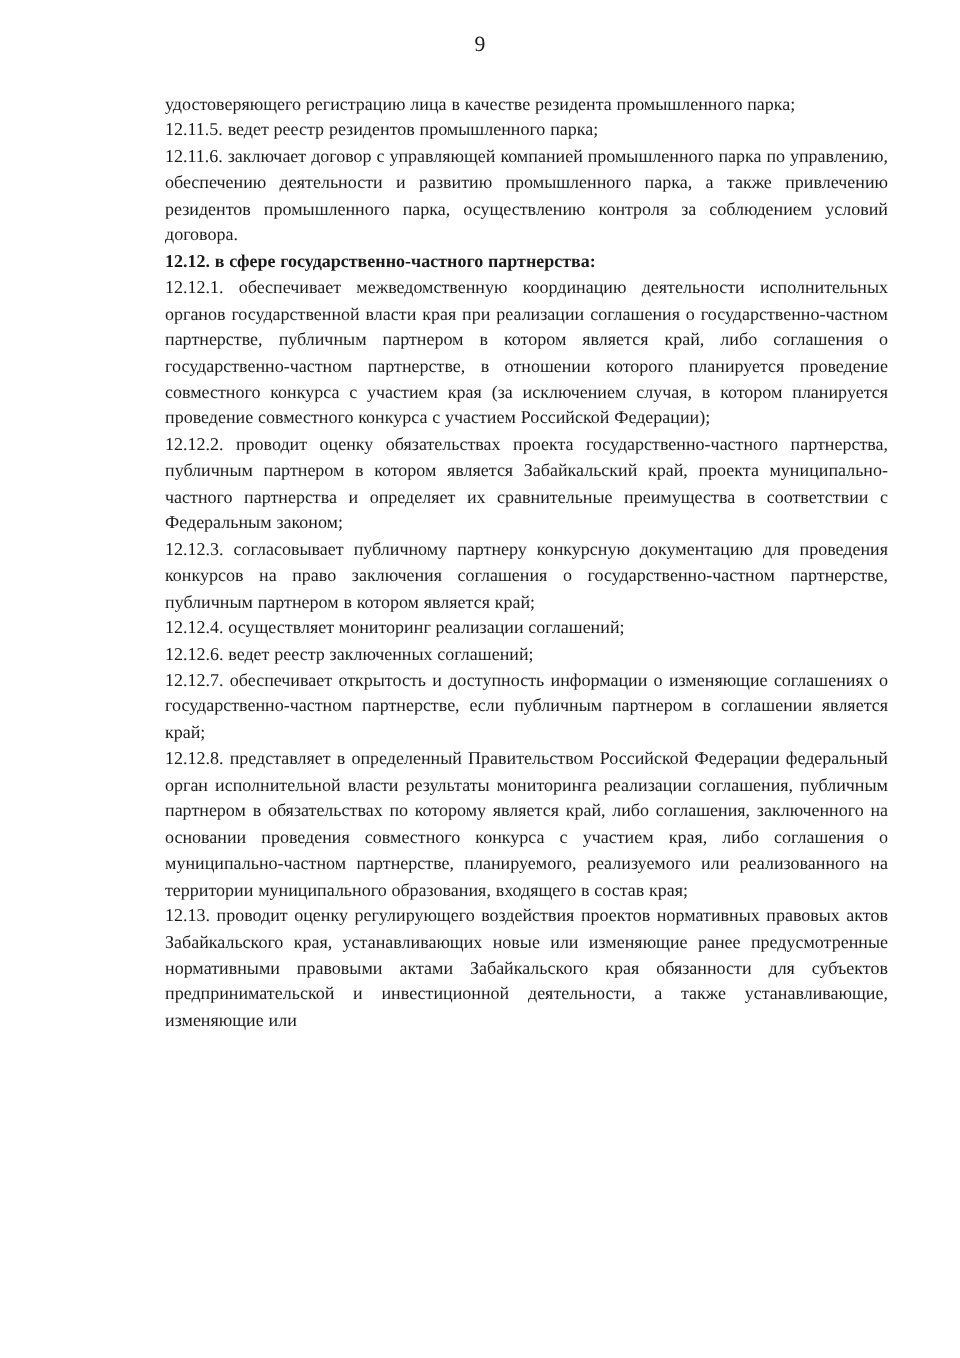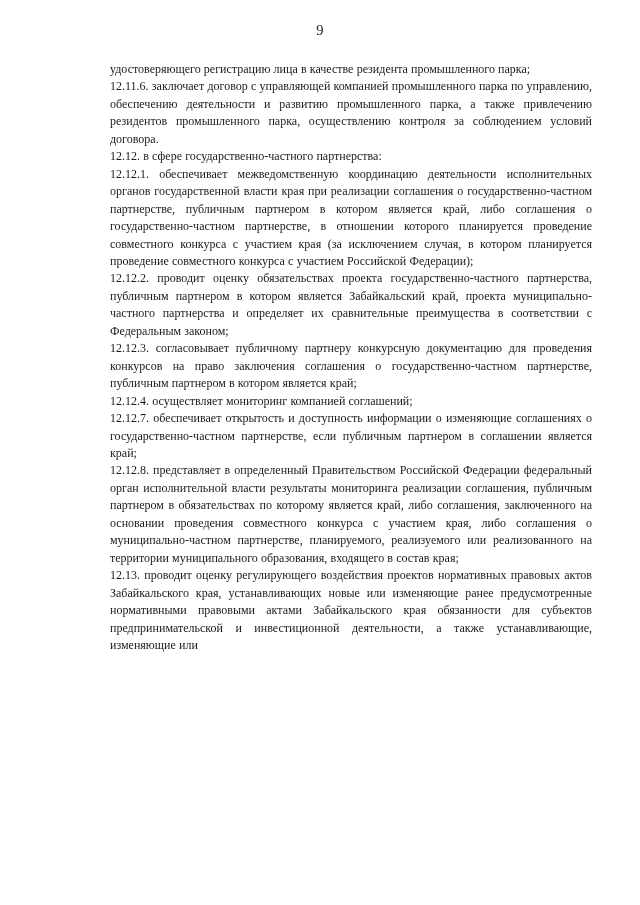--- a/index.html
+++ b/index.html
@@ -37,38 +37,40 @@
     word-spacing: 0.2px;
   }
   .body-text p {
     margin: 0;
     text-indent: 0;
   }
   .p-indent {
     text-indent: 38px;
   }
   .p-bold {
-    font-weight: normal;
+    font-weight: bold;
     text-indent: 38px;
   }
   
 </style>
 </head>
 <body>
 
 <div class="page">
 
   <div class="page-number">9</div>
 
   <div class="body-text">
     <p>удостоверяющего регистрацию лица в качестве резидента промышленного парка;</p>
+    <p class="p-indent">12.11.5. ведет реестр резидентов промышленного парка;</p>
     <p class="p-indent">12.11.6. заключает договор с управляющей компанией промышленного парка по управлению, обеспечению деятельности и развитию промышленного парка, а также привлечению резидентов промышленного парка, осуществлению контроля за соблюдением условий договора.</p>
     <p class="p-bold">12.12. в сфере государственно-частного партнерства:</p>
     <p class="p-indent">12.12.1. обеспечивает межведомственную координацию деятельности исполнительных органов государственной власти края при реализации соглашения о государственно-частном партнерстве, публичным партнером в котором является край, либо соглашения о государственно-частном партнерстве, в отношении которого планируется проведение совместного конкурса с участием края (за исключением случая, в котором планируется проведение совместного конкурса с участием Российской Федерации);</p>
     <p class="p-indent">12.12.2. проводит оценку обязательствах проекта государственно-частного партнерства, публичным партнером в котором является Забайкальский край, проекта муниципально-частного партнерства и определяет их сравнительные преимущества в соответствии с Федеральным законом;</p>
     <p class="p-indent">12.12.3. согласовывает публичному партнеру конкурсную документацию для проведения конкурсов на право заключения соглашения о государственно-частном партнерстве, публичным партнером в котором является край;</p>
-    <p class="p-indent">12.12.4. осуществляет мониторинг компанией соглашений;</p>
+    <p class="p-indent">12.12.4. осуществляет мониторинг реализации соглашений;</p>
+    <p class="p-indent">12.12.6. ведет реестр заключенных соглашений;</p>
     <p class="p-indent">12.12.7. обеспечивает открытость и доступность информации о изменяющие соглашениях о государственно-частном партнерстве, если публичным партнером в соглашении является край;</p>
     <p class="p-indent">12.12.8. представляет в определенный Правительством Российской Федерации федеральный орган исполнительной власти результаты мониторинга реализации соглашения, публичным партнером в обязательствах по которому является край, либо соглашения, заключенного на основании проведения совместного конкурса с участием края, либо соглашения о муниципально-частном партнерстве, планируемого, реализуемого или реализованного на территории муниципального образования, входящего в состав края;</p>
     <p class="p-indent">12.13. проводит оценку регулирующего воздействия проектов нормативных правовых актов Забайкальского края, устанавливающих новые или изменяющие ранее предусмотренные нормативными правовыми актами Забайкальского края обязанности для субъектов предпринимательской и инвестиционной деятельности, а также устанавливающие, изменяющие или</p>
   </div>
 
 </div>
 
 </body></html>

